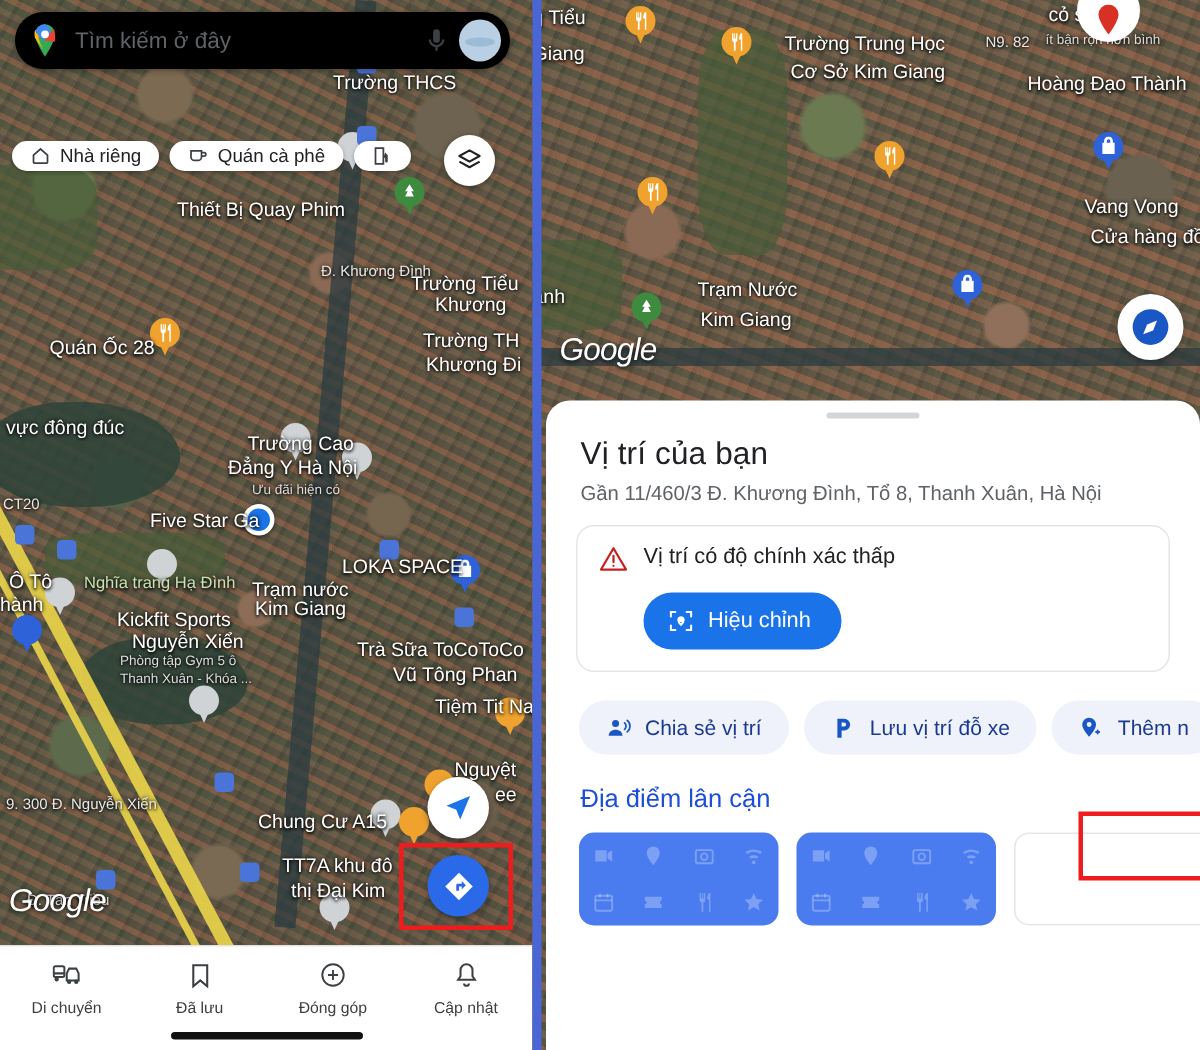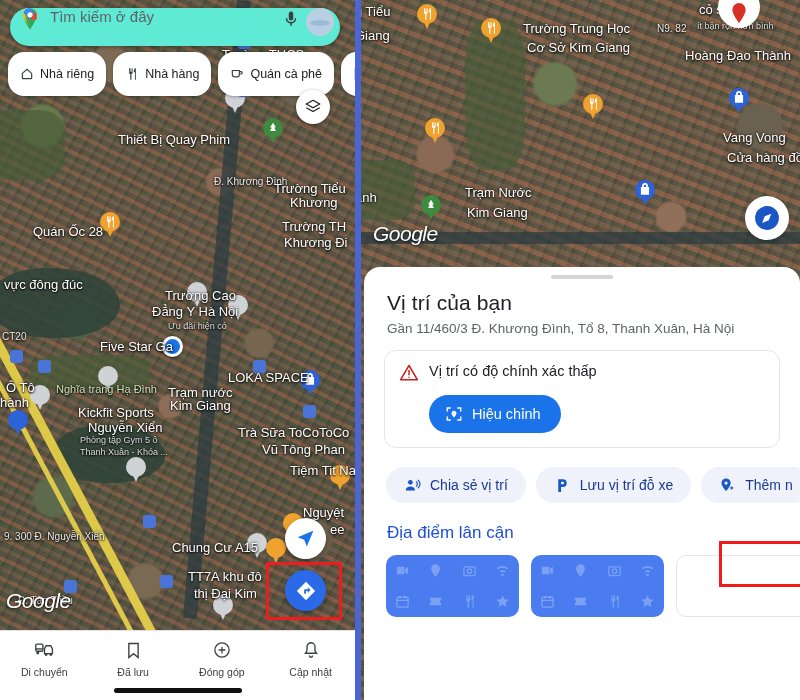--- a/index.html
+++ b/index.html
@@ -112,21 +112,21 @@
 
   .dot-icon {
     position: absolute; width: 13px; height: 13px; border-radius: 3px;
     background: #4a74d8; display: flex; align-items: center;
     justify-content: center; color: #fff;
   }
 
   
   .searchbar {
     position: absolute; top: 8px; left: 10px; width: 330px; height: 38px;
-    background: #5eead4; border-radius: 22px; display: flex; 
+    background: #000000; border-radius: 22px; display: flex; align-items: center;
     padding: 0 6px 0 10px; box-shadow: 0 1px 4px rgba(0,0,0,.35); z-index: 20;
   }
   .searchbar .ph {
     flex: 1; color: #5f6368; font-size: 15px; margin-left: 10px;
   }
   .mapsglyph { width: 20px; height: 22px; flex: 0 0 20px; }
   .mic { width: 18px; height: 22px; margin-right: 6px; }
   .avatar {
     width: 28px; height: 28px; border-radius: 50%;
     background: #b9cfe4; flex: 0 0 28px;
@@ -136,23 +136,23 @@
     content: ""; position: absolute; left: 4px; top: 12px;
     width: 20px; height: 6px; border-radius: 50%; background: #9cbbd6;
   }
 
   
   .chips {
     position: absolute; top: 52px; left: 8px; display: flex; gap: 7px;
     z-index: 20; white-space: nowrap;
   }
   .chip {
-    display: flex; align-items: center; gap: 6px; height: 44px;
+    display: flex; align-items: center; gap: 6px; height: 20px;
     padding: 0 12px; border-radius: 16px; background: #fff;
-    font-size: 12.5px; color: #202124; box-shadow: 0 1px 3px rgba(0,0,0,.3);
+    font-size: 12.5px; color: #202124; box-shadow: 0 1px 3px rgba(0,0,0,.3); margin-top: 42px;
   }
   .chip svg { flex: 0 0 14px; }
 
   
   .layers-btn {
     position: absolute; top: 90px; left: 296px; width: 34px; height: 34px;
     border-radius: 50%; background: #fff; z-index: 20;
     display: flex; align-items: center; justify-content: center;
     box-shadow: 0 1px 4px rgba(0,0,0,.35);
   }
@@ -429,26 +429,20 @@
     </div>
 
     <div class="chips">
       <div class="chip">
         <svg width="14" height="14" viewBox="0 0 24 24" fill="none" stroke="#3c4043" stroke-width="2">
             <path d="M4 11l8-7 8 7v8a1 1 0 01-1 1H5a1 1 0 01-1-1z"></path>
           </svg>
         <span>Nhà riêng</span>
       </div>
       <div class="chip">
-        <svg width="14" height="14" viewBox="0 0 24 24" fill="#3c4043">
-            <path d="M7 2v8a2 2 0 002 2v10h2V12a2 2 0 002-2V2h-1.5v6h-1V2h-1v6h-1V2zm10 0c-1.5 2-2 4-2 7h2v13h1.6V2z"></path>
-          </svg>
-        <span>Nhà hàng</span>
-      </div>
-      <div class="chip">
         <svg width="14" height="14" viewBox="0 0 24 24" fill="none" stroke="#3c4043" stroke-width="2">
             <path d="M4 6h12v7a4 4 0 01-4 4H8a4 4 0 01-4-4z"></path>
             <path d="M16 8h3a2 2 0 010 4h-3"></path>
           </svg>
         <span>Quán cà phê</span>
       </div>
       <div class="chip">
         <svg width="14" height="14" viewBox="0 0 24 24" fill="#3c4043">
             <path d="M4 3h9v18H4z" fill="none" stroke="#3c4043" stroke-width="2"></path>
             <path d="M15 8l3 3v7a1.5 1.5 0 01-3 0v-4h-2"></path>

